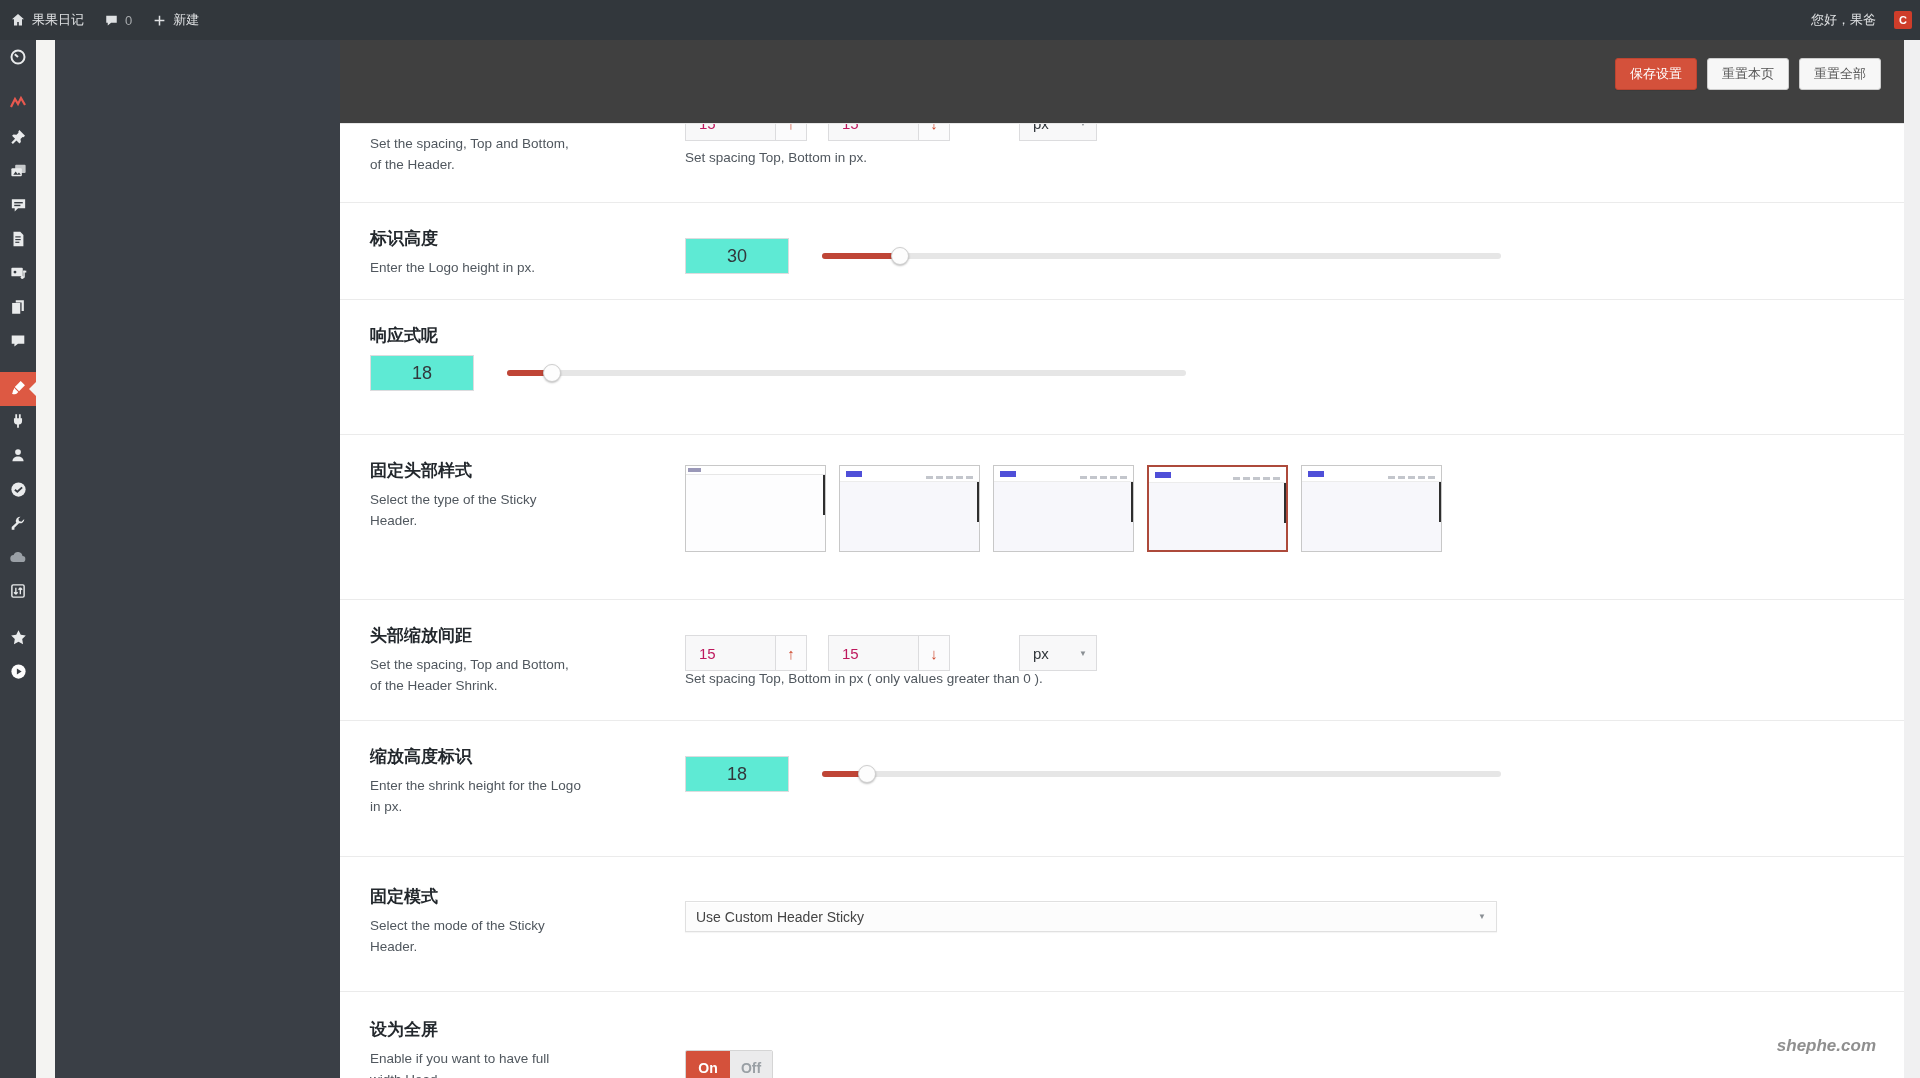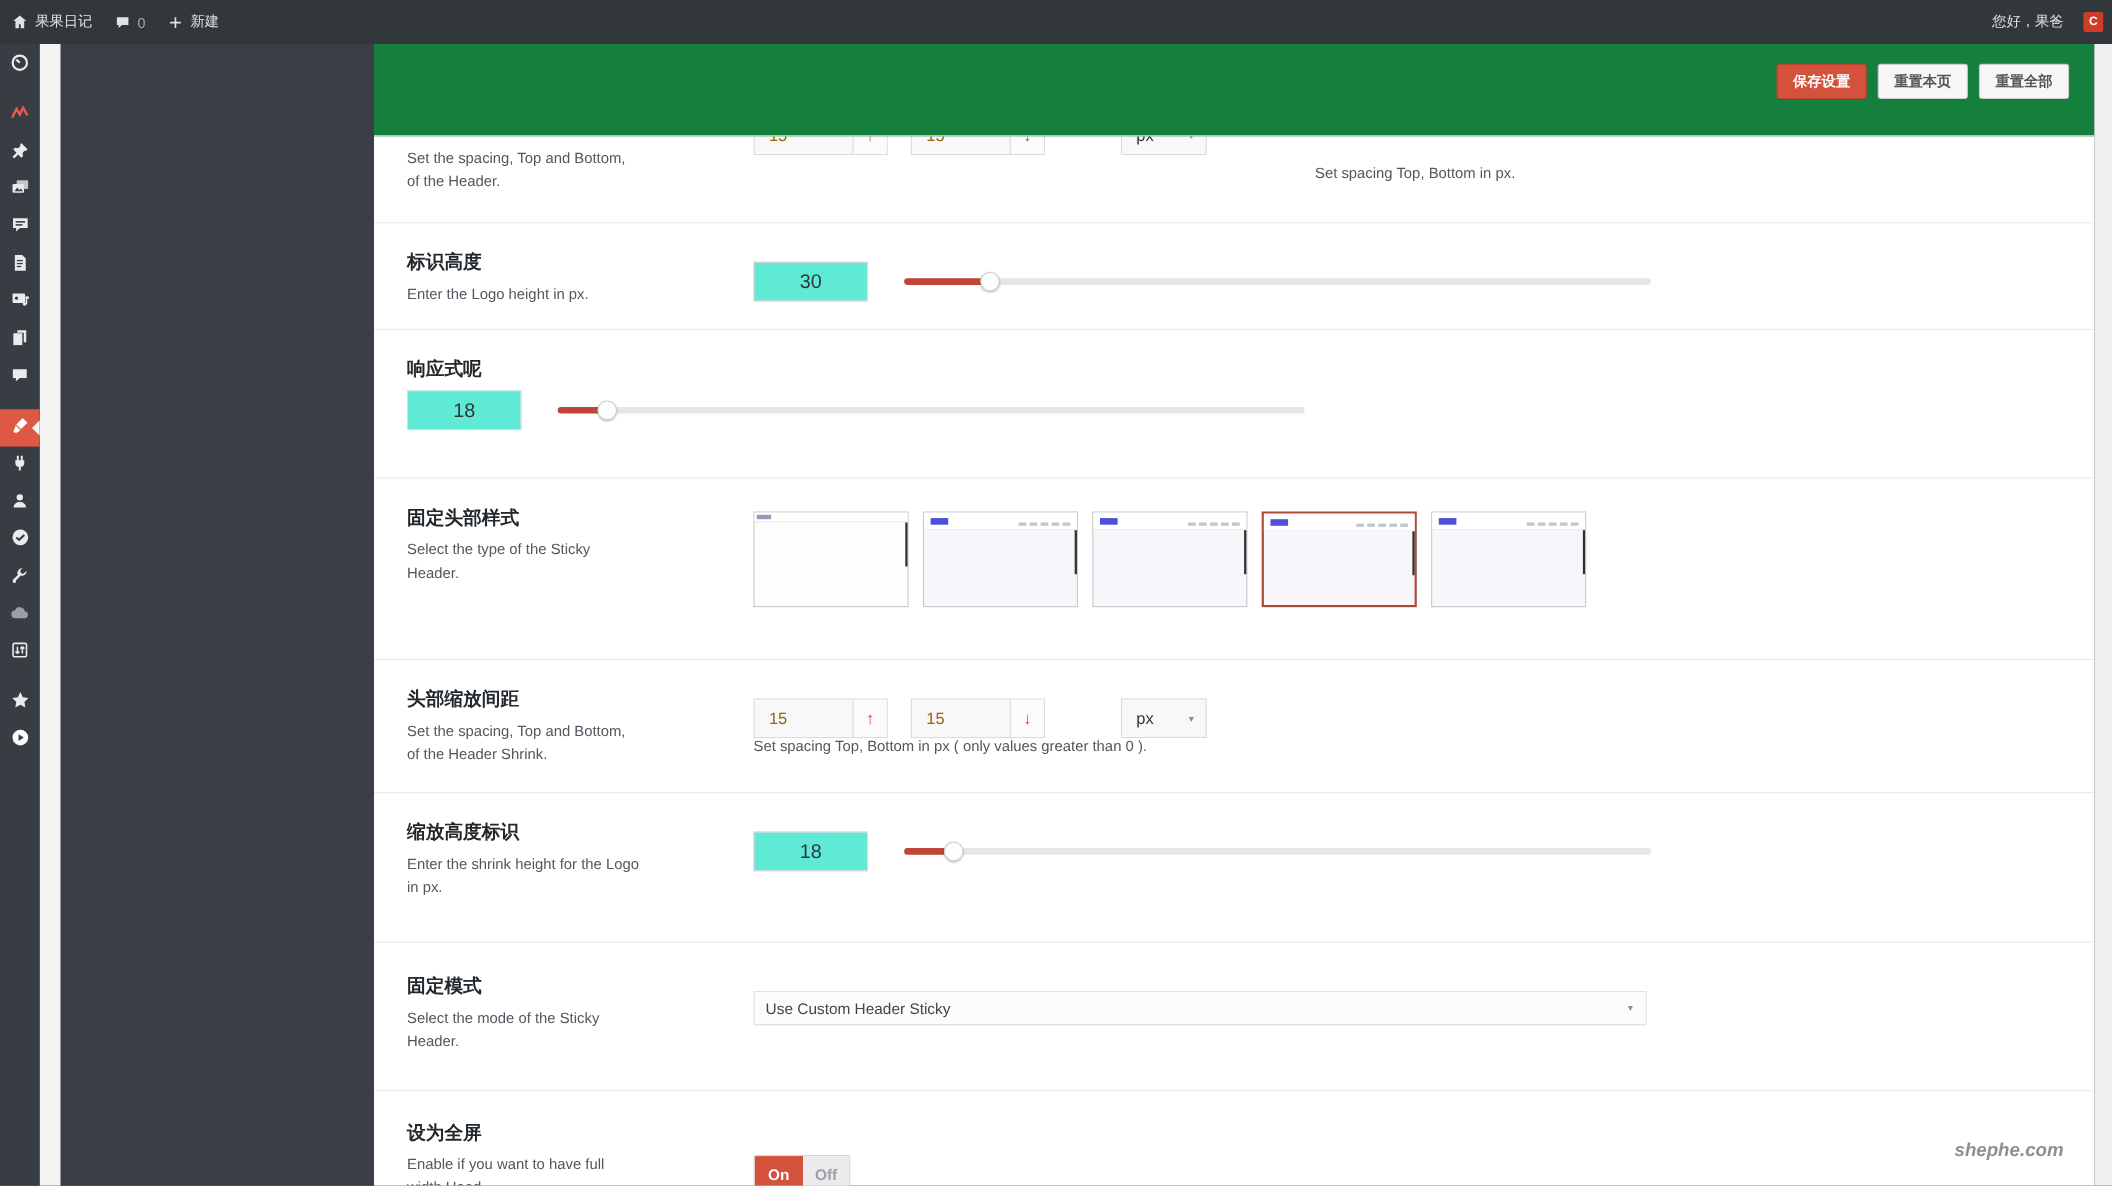--- a/index.html
+++ b/index.html
@@ -26,23 +26,23 @@
   .side-item.selected{background:#dd5943;}
   .side-item.selected .notch{
     position:absolute;right:0;top:50%;margin-top:-7px;width:0;height:0;
     border-top:7px solid transparent;border-bottom:7px solid transparent;border-right:7px solid #f4f4f2;
   }
   .left-scrollbar{position:absolute;top:28px;left:36px;width:19px;bottom:0;background:#f4f4f2;z-index:30;}
   .dark-panel{position:absolute;top:28px;left:55px;width:285px;bottom:0;background:#3a3f46;}
   
   .content{position:absolute;top:28px;left:340px;width:1564px;bottom:0;background:#fff;overflow:hidden;}
   .right-scrollbar{position:absolute;top:28px;right:0;width:16px;bottom:0;background:#f0f0f1;}
-  .topbar{position:absolute;top:0;left:0;right:0;height:96px;background:#15803d;z-index:5;
+  .topbar{position:absolute;top:0;left:0;right:0;height:96px;background:#404040;z-index:5;
     border-bottom:1px solid #e7e7e7;box-sizing:border-box;display:flex;justify-content:flex-end;align-items:flex-start;
-    padding:30px 23px 0 0;gap:10px;font-weight:bold;}
+    padding:30px 23px 0 0;gap:10px;}
   .btn{height:30px;padding:0 14px;border-radius:3px;font-size:13px;cursor:pointer;display:flex;align-items:center;}
   .btn-save{background:#d4513b;border:1px solid #bd4430;color:#fff;box-shadow:0 1px 0 rgba(0,0,0,.08);}
   .btn-reset{background:#f7f7f7;border:1px solid #cccccc;color:#555;}
   .sections{position:absolute;top:0;left:0;right:0;padding-top:96px;}
   .section{display:flex;box-sizing:border-box;padding:26px 16px 0 30px;border-bottom:1px solid #ebebeb;}
   .section.last{border-bottom:none;}
   .label-col{width:315px;flex:none;}
   .sec-title{font-size:17px;font-weight:bold;color:#23282d;margin:0;line-height:1.2;}
   .sec-desc{font-size:13.5px;color:#50575e;max-width:212px;line-height:1.55;margin:9px 0 0 0;}
   .control-col{flex:1;}
@@ -51,21 +51,21 @@
   .num-input{width:104px;height:36px;background:#5eead4;border:1px solid #dcdcde;box-sizing:border-box;
     display:flex;align-items:center;justify-content:center;font-size:18px;color:#32373c;}
   
   .slider{position:relative;width:679px;height:36px;margin-left:33px;}
   .track{position:absolute;top:15px;left:0;width:100%;height:6px;background:#e6e6e6;border-radius:3px;}
   .fill{height:6px;background:#bf4536;border-radius:3px 0 0 3px;}
   .handle{position:absolute;top:9px;width:18px;height:18px;border-radius:50%;background:#fdfdfd;
     border:1px solid #cfcfcf;box-sizing:border-box;box-shadow:0 1px 2px rgba(0,0,0,.25);margin-left:-9px;cursor:pointer;}
   
   .spin-group{display:flex;width:122px;height:36px;border:1px solid #dcdcde;background:#f8f8f9;box-sizing:border-box;margin-right:21px;}
-  .spin-input{flex:1;display:flex;align-items:center;padding-left:13px;font-size:15px;color:#a16207;}
+  .spin-input{flex:1;display:flex;align-items:center;padding-left:13px;font-size:15px;color:#be185d;}
   .spin-btn{width:30px;flex:none;border-left:1px solid #dcdcde;display:flex;align-items:center;justify-content:center;
     color:#cf4a2e;font-weight:bold;font-size:15px;cursor:pointer;background:#fbfbfc;}
   .unit-select{width:78px;height:36px;border:1px solid #dcdcde;background:#f8f8f9;box-sizing:border-box;
     display:flex;align-items:center;justify-content:space-between;padding:0 9px 0 13px;font-size:15px;color:#32373c;cursor:pointer;margin-left:48px;}
   .caret{font-size:8px;color:#8a8f94;}
   .helper{font-size:13.5px;color:#50575e;margin-top:0;}
   
   .thumbs{display:flex;}
   .thumb{width:141px;height:87px;border:1px solid #c8c8c8;background:#f7f7fb;position:relative;
     margin-right:13px;box-sizing:border-box;cursor:pointer;}
@@ -241,21 +241,21 @@
 <div class="dark-panel"></div>
 
 <div class="content">
 
   <div class="sections">
 
     <div class="section" style="height:79px;padding-top:0;">
       <div class="label-col" style="padding-top:10px;">
         <p class="sec-desc" style="margin-top:0;">Set the spacing, Top and Bottom, of the Header.</p>
       </div>
-      <div class="control-col" style="margin-top:-19px;text-align:center;">
+      <div class="control-col" style="margin-top:-19px;">
         <div class="ctl-row">
           <div class="spin-group">
             <div class="spin-input">15</div>
             <div class="spin-btn">↑</div>
           </div>
           <div class="spin-group">
             <div class="spin-input">15</div>
             <div class="spin-btn">↓</div>
           </div>
           <div class="unit-select">

